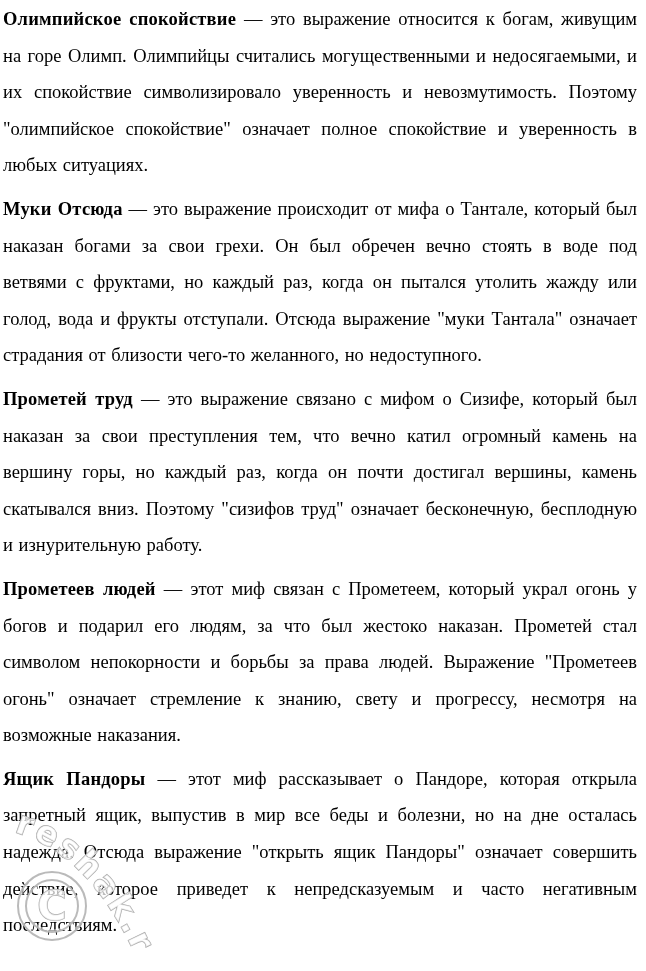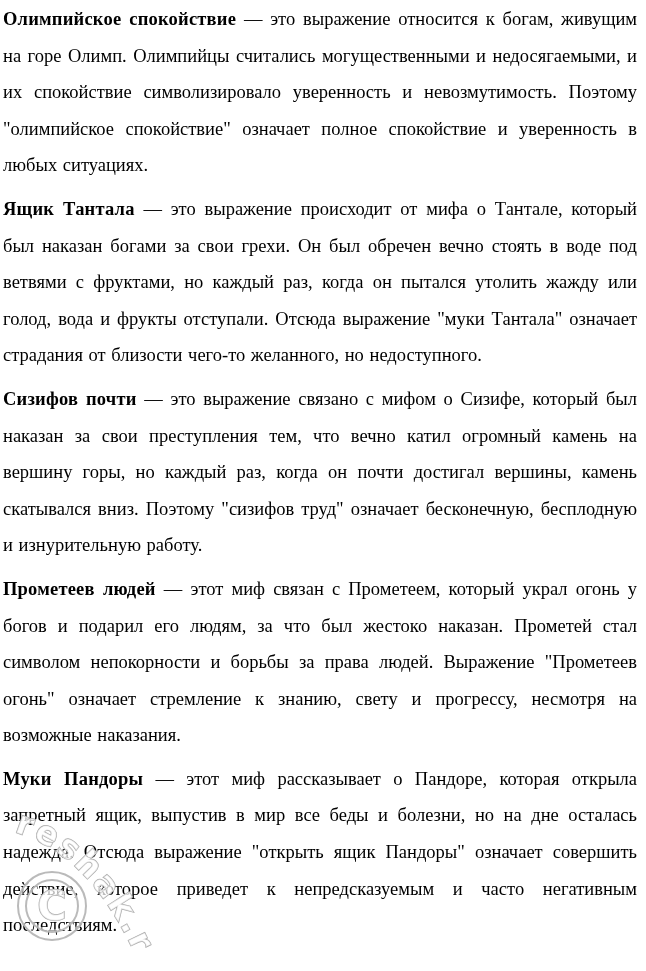--- a/index.html
+++ b/index.html
@@ -79,30 +79,30 @@
   }
 </style>
 </head>
 <body>
 
 <div class="page">
 
   <p class="para"><span class="term">Олимпийское спокойствие</span>
     <span>— это выражение относится к богам, живущим на горе Олимп. Олимпийцы считались могущественными и недосягаемыми, и их спокойствие символизировало уверенность и невозмутимость. Поэтому "олимпийское спокойствие" означает полное спокойствие и уверенность в любых ситуациях.</span></p>
 
-  <p class="para"><span class="term">Ящик Тантала</span>
+  <p class="para"><span class="term">Муки Отсюда</span>
     <span>— это выражение происходит от мифа о Тантале, который был наказан богами за свои грехи. Он был обречен вечно стоять в воде под ветвями с фруктами, но каждый раз, когда он пытался утолить жажду или голод, вода и фрукты отступали. Отсюда выражение "муки Тантала" означает страдания от близости чего-то желанного, но недоступного.</span></p>
 
-  <p class="para"><span class="term">Сизифов почти</span>
+  <p class="para"><span class="term">Прометей труд</span>
     <span>— это выражение связано с мифом о Сизифе, который был наказан за свои преступления тем, что вечно катил огромный камень на вершину горы, но каждый раз, когда он почти достигал вершины, камень скатывался вниз. Поэтому "сизифов труд" означает бесконечную, бесплодную и изнурительную работу.</span></p>
 
   <p class="para"><span class="term">Прометеев людей</span>
     <span>— этот миф связан с Прометеем, который украл огонь у богов и подарил его людям, за что был жестоко наказан. Прометей стал символом непокорности и борьбы за права людей. Выражение "Прометеев огонь" означает стремление к знанию, свету и прогрессу, несмотря на возможные наказания.</span></p>
 
-  <p class="para"><span class="term">Муки Пандоры</span>
+  <p class="para"><span class="term">Ящик Пандоры</span>
     <span>— этот миф рассказывает о Пандоре, которая открыла запретный ящик, выпустив в мир все беды и болезни, но на дне осталась надежда. Отсюда выражение "открыть ящик Пандоры" означает совершить действие, которое приведет к непредсказуемым и часто негативным последствиям.</span></p>
 
   <svg class="watermark-svg" viewBox="0 0 230 165" xmlns="http://www.w3.org/2000/svg" aria-hidden="true">
     <defs>
       <path id="wm-arc" d="M 14 26 Q 86 46 132 142" fill="none"></path>
     </defs>
     <g>
       <circle class="wm-ring-inner-white" cx="52" cy="100" r="33"></circle>
       <circle class="wm-ring" cx="52" cy="100" r="34"></circle>
       <circle class="wm-ring-inner-white" cx="52" cy="100" r="25"></circle>

